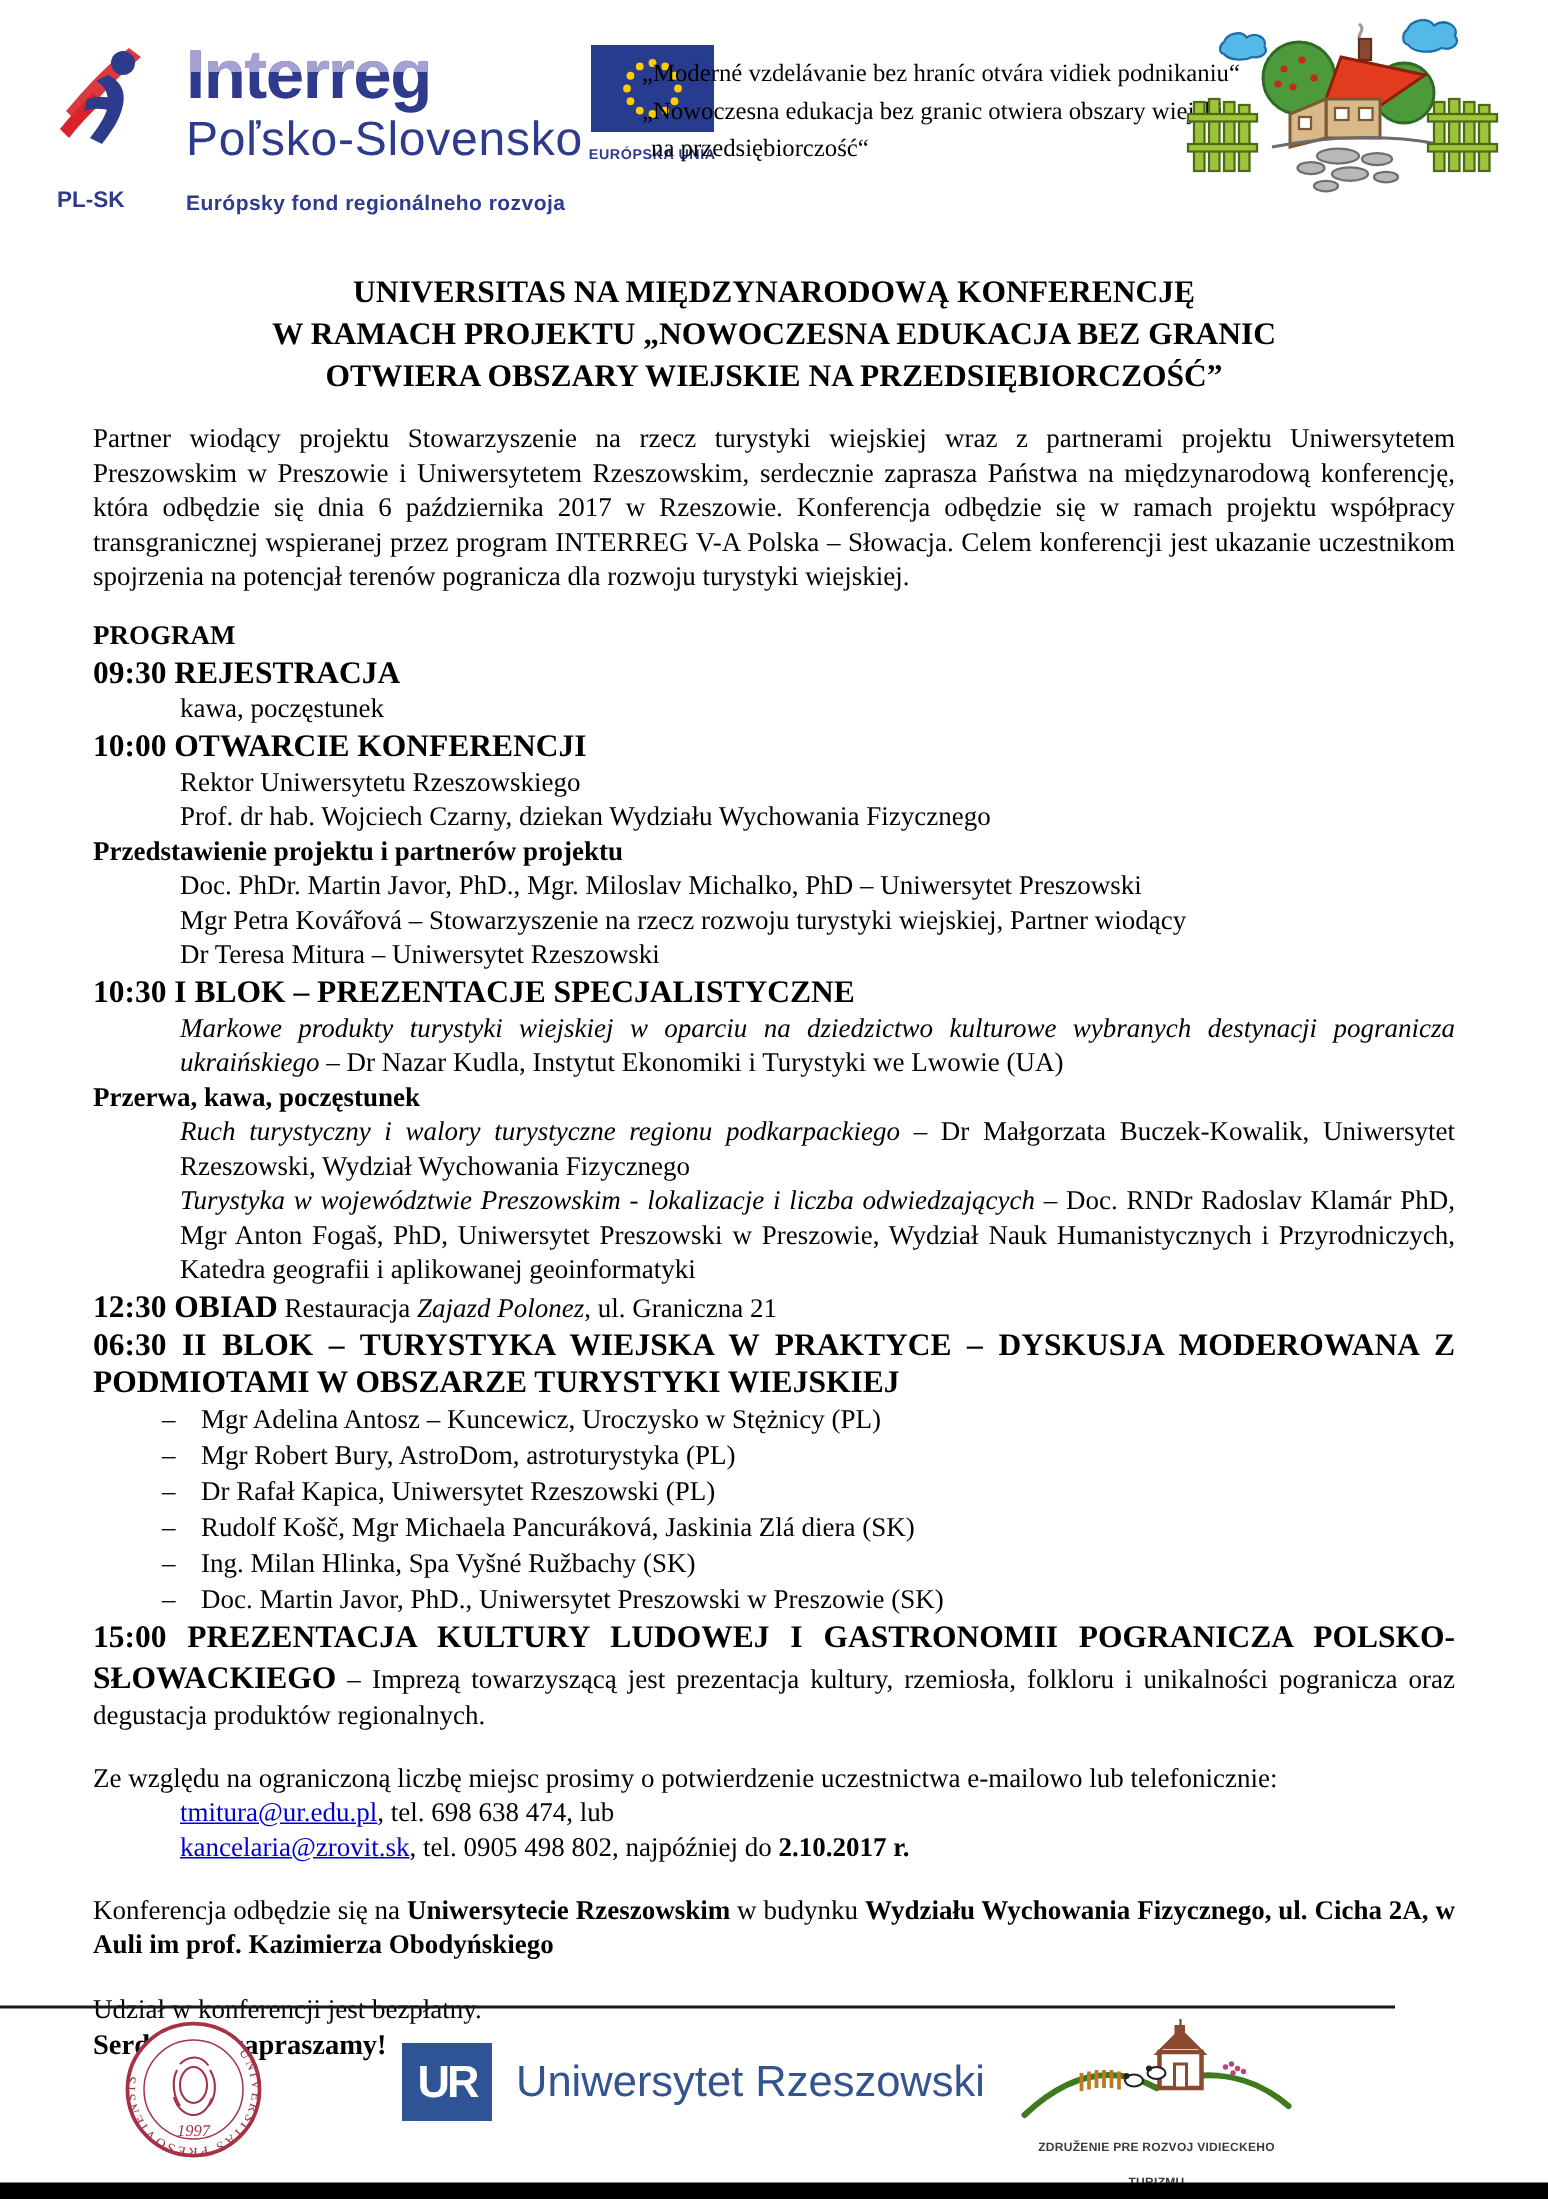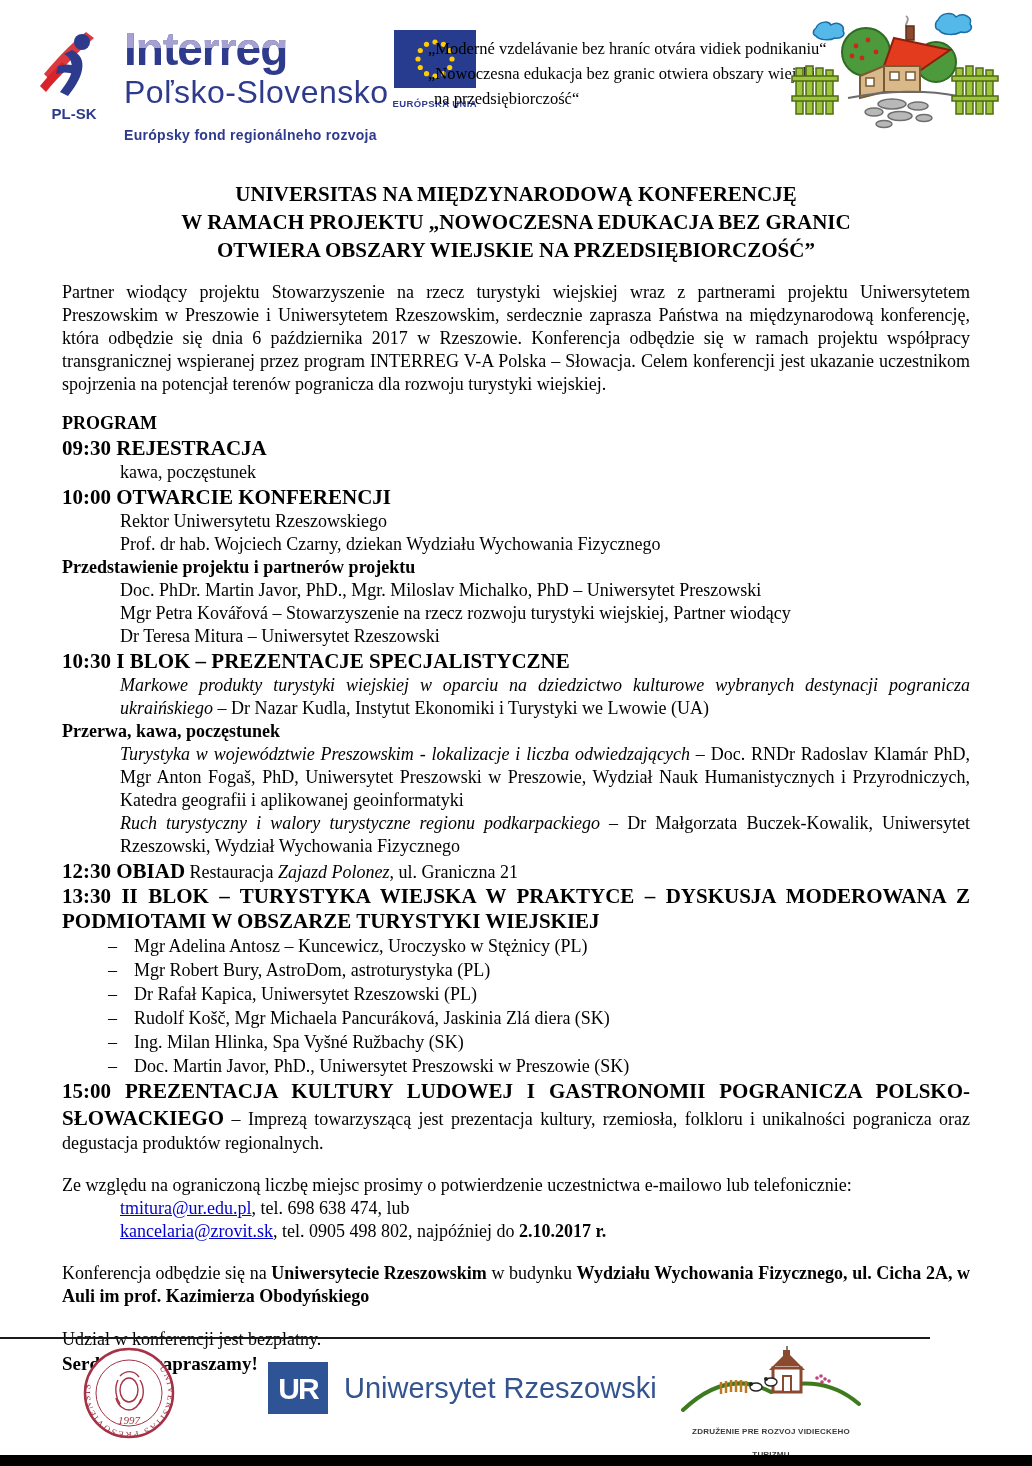--- a/index.html
+++ b/index.html
@@ -4,21 +4,21 @@
 <style>
   html,body { margin:0; padding:0; background:#ffffff; }
   .page {
     position:relative; width:1032px; height:1466px; margin:0 auto;
     background:#ffffff; overflow:hidden; color:#000;
     font-family:"Liberation Serif", serif; font-size:18px; line-height:23px;
   }
   
   .header { position:relative; height:150px; }
   .brandblock { position:absolute; left:38px; top:26px; display:flex; align-items:flex-start; }
-  .runner { display:flex; flex-direction:column; align-items:center; margin-right:14px; }
+  .runner { display:flex; flex-direction:column; align-items:flex-start; margin-right:14px;gap:20px; }
   .plsk { font-family:"Liberation Sans", sans-serif; font-weight:bold; font-size:15px; color:#2E3A8C; margin-top:2px; }
   .wordmark { position:relative; font-family:"Liberation Sans", sans-serif; font-weight:bold;
               font-size:46px; line-height:46px; letter-spacing:-1px; color:#2E3A8C; }
   .wordmark .top { position:absolute; left:0; top:0; color:#A5A1D2; clip-path:inset(0 0 52% 0); }
   .subbrand { font-family:"Liberation Sans", sans-serif; font-size:32px; line-height:40px; color:#2E3A8C; letter-spacing:0.5px; }
   .fundline { font-family:"Liberation Sans", sans-serif; font-weight:bold; font-size:14px; color:#2E3A8C; margin-top:12px; letter-spacing:0.3px; }
   .euflag { margin-left:4px; margin-top:4px; display:flex; flex-direction:column; align-items:center; }
   .euflag .cap { font-family:"Liberation Sans", sans-serif; font-weight:bold; font-size:9.5px; color:#2E3A8C; margin-top:4px; letter-spacing:0.4px; }
   .motto { position:absolute; left:428px; top:36px; width:390px; font-size:16.5px; line-height:25px; white-space:nowrap; }
   .house-illo { position:absolute; right:32px; top:10px; }
@@ -184,31 +184,31 @@
       <div class="l ind">Mgr Petra Kovářová – Stowarzyszenie na rzecz rozwoju turystyki wiejskiej, Partner wiodący</div>
       <div class="l ind">Dr Teresa Mitura – Uniwersytet Rzeszowski</div>
 
       <div class="big">10:30 I BLOK – PREZENTACJE SPECJALISTYCZNE</div>
       <div class="l ind just">
         <span class="it">Markowe produkty turystyki wiejskiej w oparciu na dziedzictwo kulturowe wybranych destynacji pogranicza ukraińskiego</span><span> – Dr Nazar Kudla, Instytut Ekonomiki i Turystyki we Lwowie (UA)</span>
       </div>
 
       <div class="l b">Przerwa, kawa, poczęstunek</div>
       <div class="l ind just">
+        <span class="it">Ruch turystyczny i walory turystyczne regionu podkarpackiego</span><span> – Dr Małgorzata Buczek-Kowalik, Uniwersytet Rzeszowski, Wydział Wychowania Fizycznego</span>
+      </div>
+      <div class="l ind just">
         <span class="it">Turystyka w województwie Preszowskim - lokalizacje i liczba odwiedzających</span><span> – Doc. RNDr Radoslav Klamár PhD, Mgr Anton Fogaš, PhD, Uniwersytet Preszowski w Preszowie, Wydział Nauk Humanistycznych i Przyrodniczych, Katedra geografii i aplikowanej geoinformatyki</span>
-      </div>
-      <div class="l ind just">
-        <span class="it">Ruch turystyczny i walory turystyczne regionu podkarpackiego</span><span> – Dr Małgorzata Buczek-Kowalik, Uniwersytet Rzeszowski, Wydział Wychowania Fizycznego</span>
       </div>
 
       <div class="l">
         <span class="big">12:30 OBIAD</span><span> Restauracja </span><span class="it">Zajazd Polonez</span><span>, ul. Graniczna 21</span>
       </div>
 
-      <div class="big just" style="line-height:25px;">13:30 II BLOK – TURYSTYKA WIEJSKA W PRAKTYCE – DYSKUSJA MODEROWANA Z PODMIOTAMI W OBSZARZE TURYSTYKI WIEJSKIEJ</div>
+      <div class="big just" style="line-height:25px;">06:30 II BLOK – TURYSTYKA WIEJSKA W PRAKTYCE – DYSKUSJA MODEROWANA Z PODMIOTAMI W OBSZARZE TURYSTYKI WIEJSKIEJ</div>
 
       <div class="bullet">
         <span class="dash">–</span>
           <span>Mgr Adelina Antosz – Kuncewicz, Uroczysko w Stężnicy (PL)</span>
       </div>
       <div class="bullet">
         <span class="dash">–</span>
           <span>Mgr Robert Bury, AstroDom, astroturystyka (PL)</span>
       </div>
       <div class="bullet">

